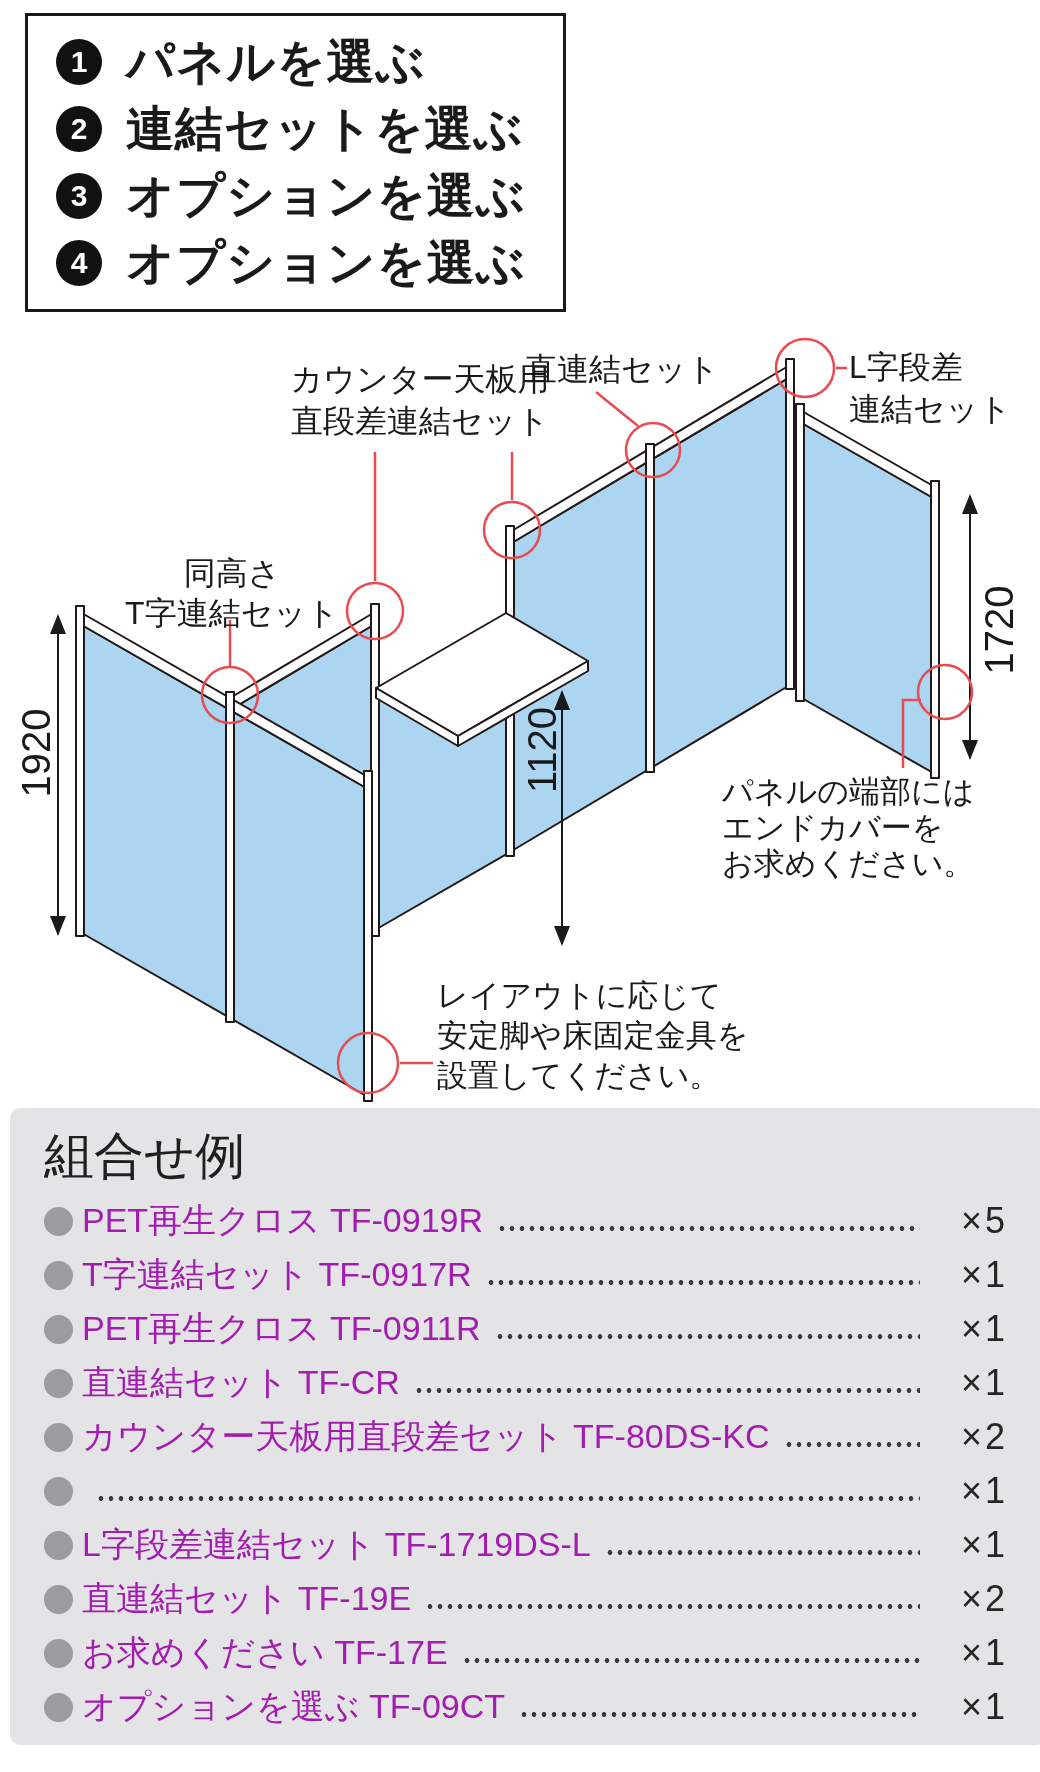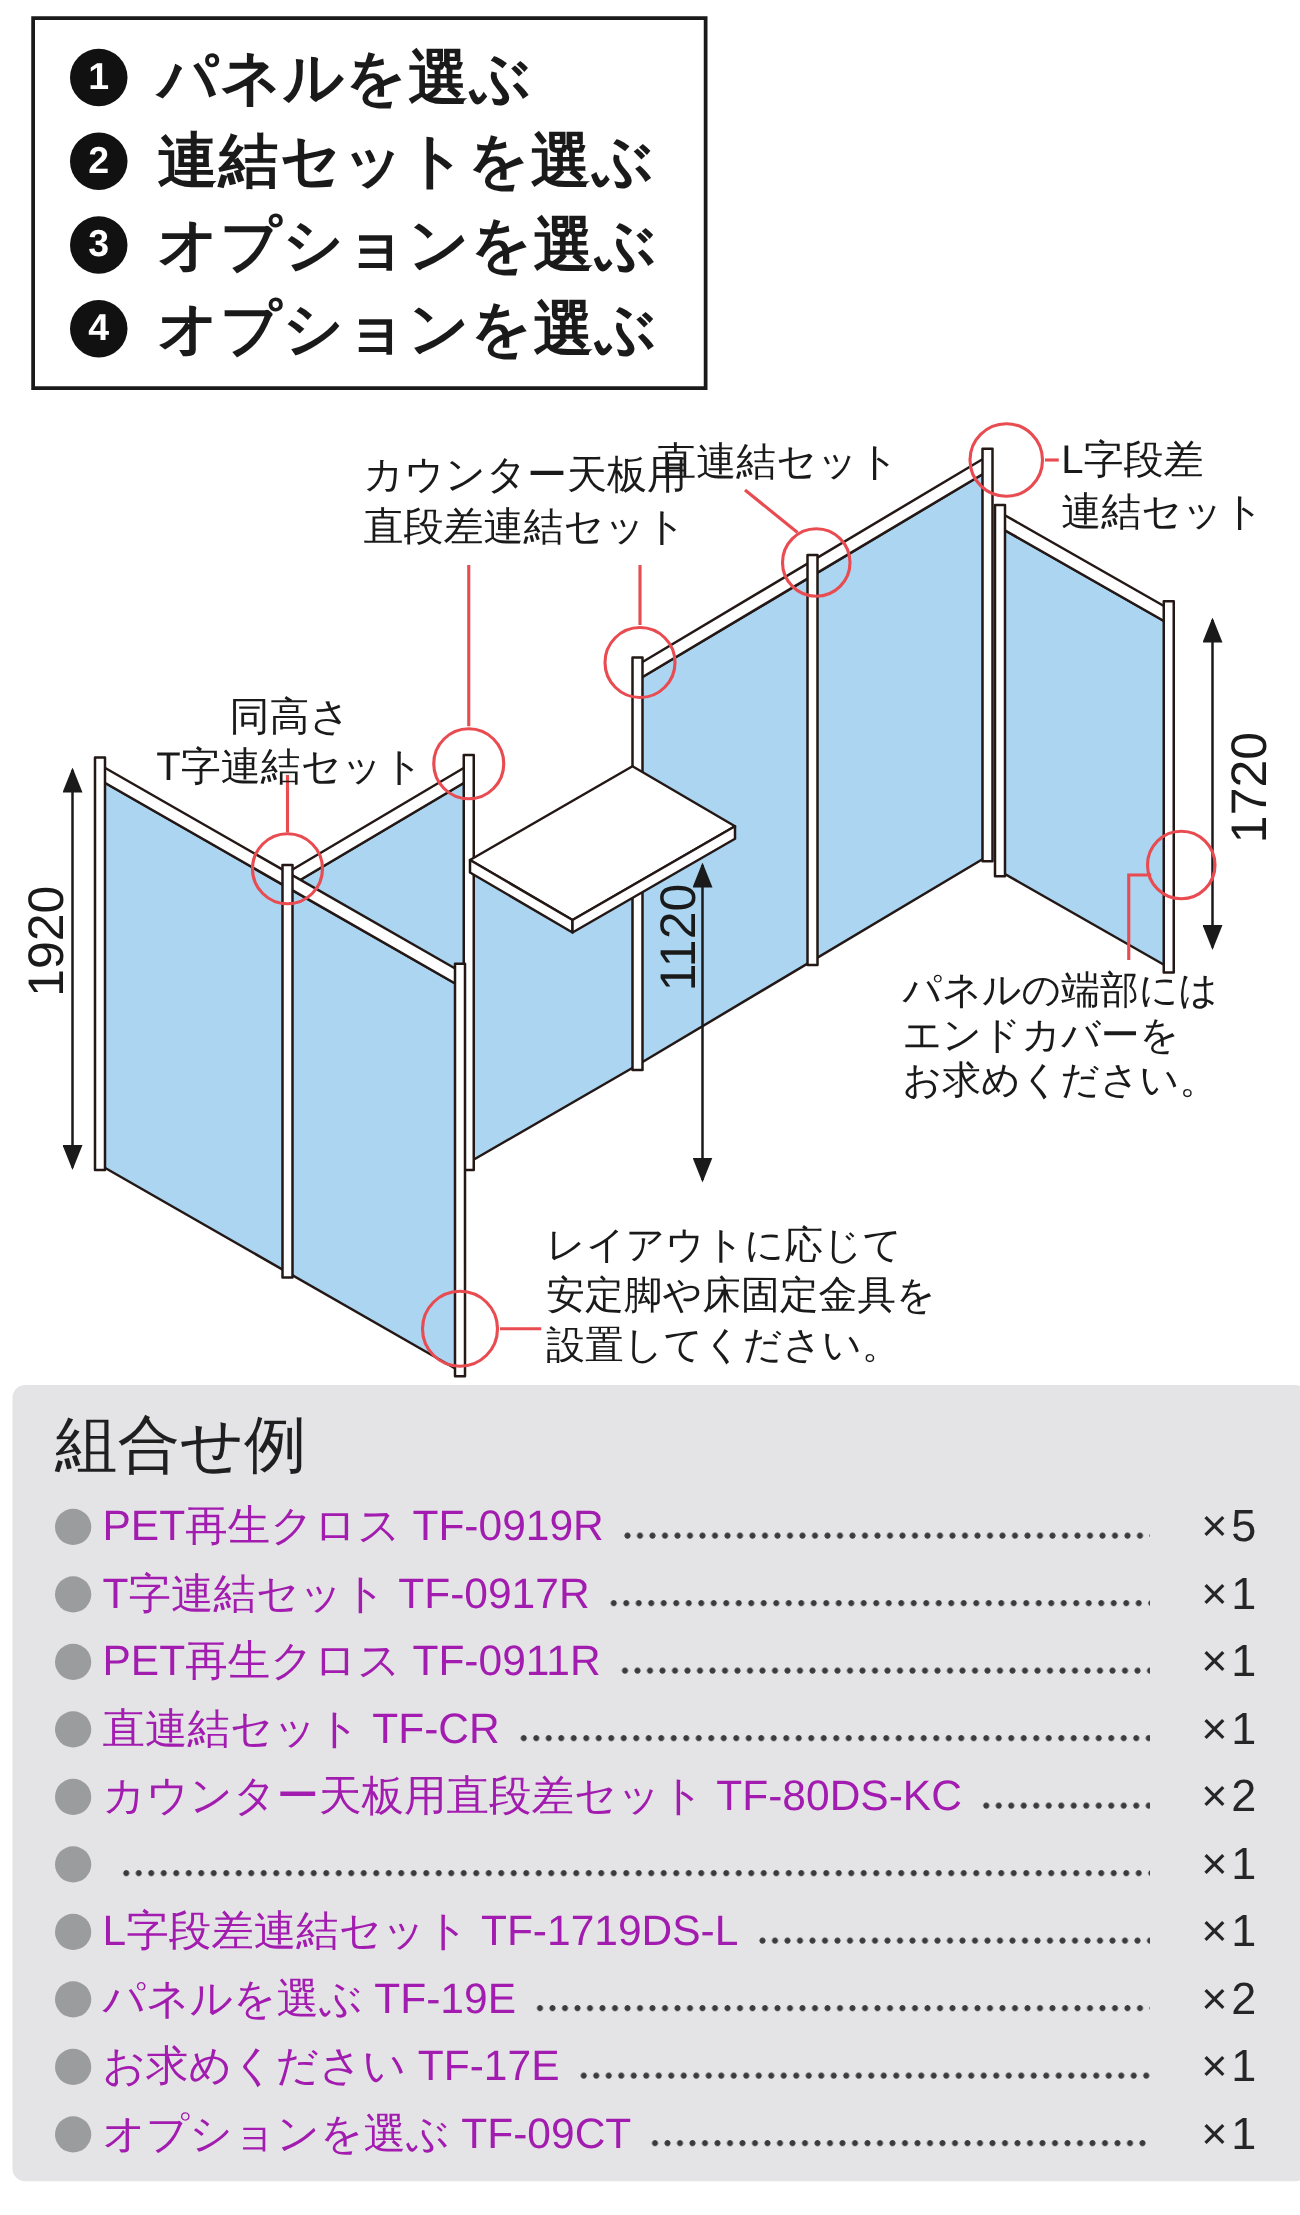--- a/index.html
+++ b/index.html
@@ -195,21 +195,21 @@
     <span class="part-qty">×1</span>
   </div>
   <div class="part-row">
     <span class="part-bullet"></span>
     <span class="part-label">L字段差連結セット TF-1719DS-L</span>
     <span class="part-leader"></span>
     <span class="part-qty">×1</span>
   </div>
   <div class="part-row">
     <span class="part-bullet"></span>
-    <span class="part-label">パネルを選ぶ TF-19E</span>
+    <span class="part-label">直連結セット TF-19E</span>
     <span class="part-leader"></span>
     <span class="part-qty">×2</span>
   </div>
   <div class="part-row">
     <span class="part-bullet"></span>
     <span class="part-label">お求めください TF-17E</span>
     <span class="part-leader"></span>
     <span class="part-qty">×1</span>
   </div>
   <div class="part-row">

